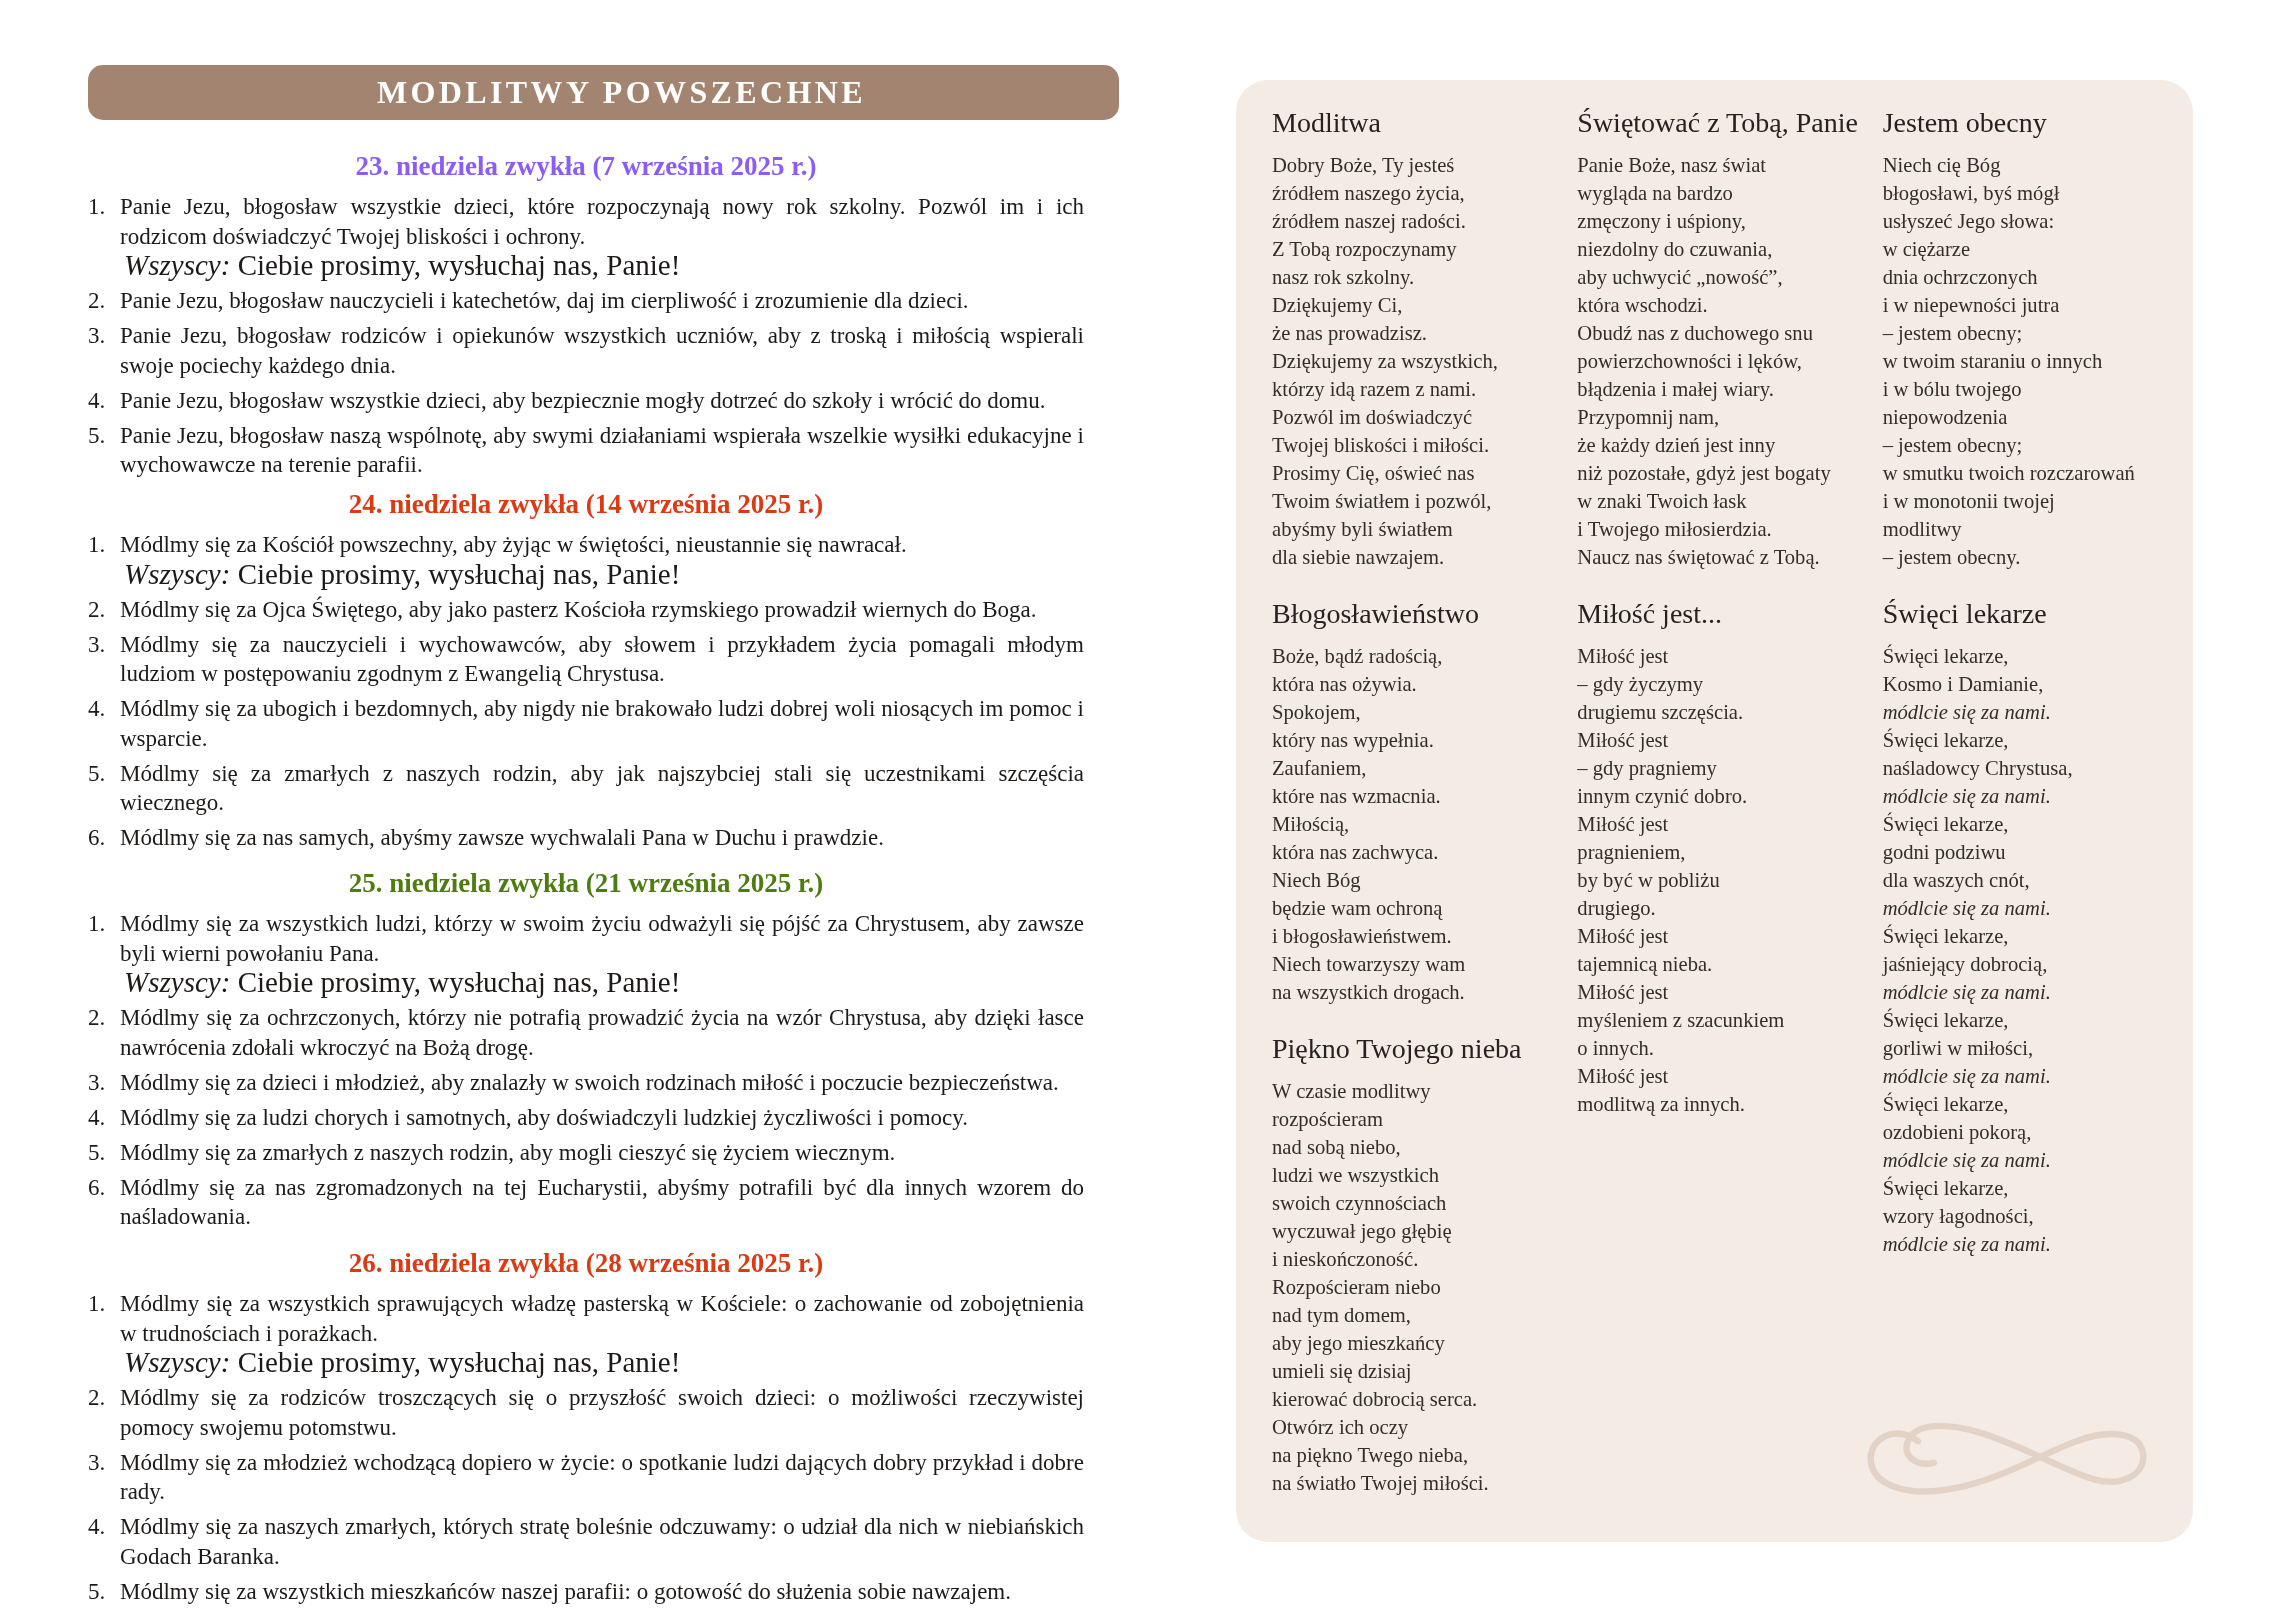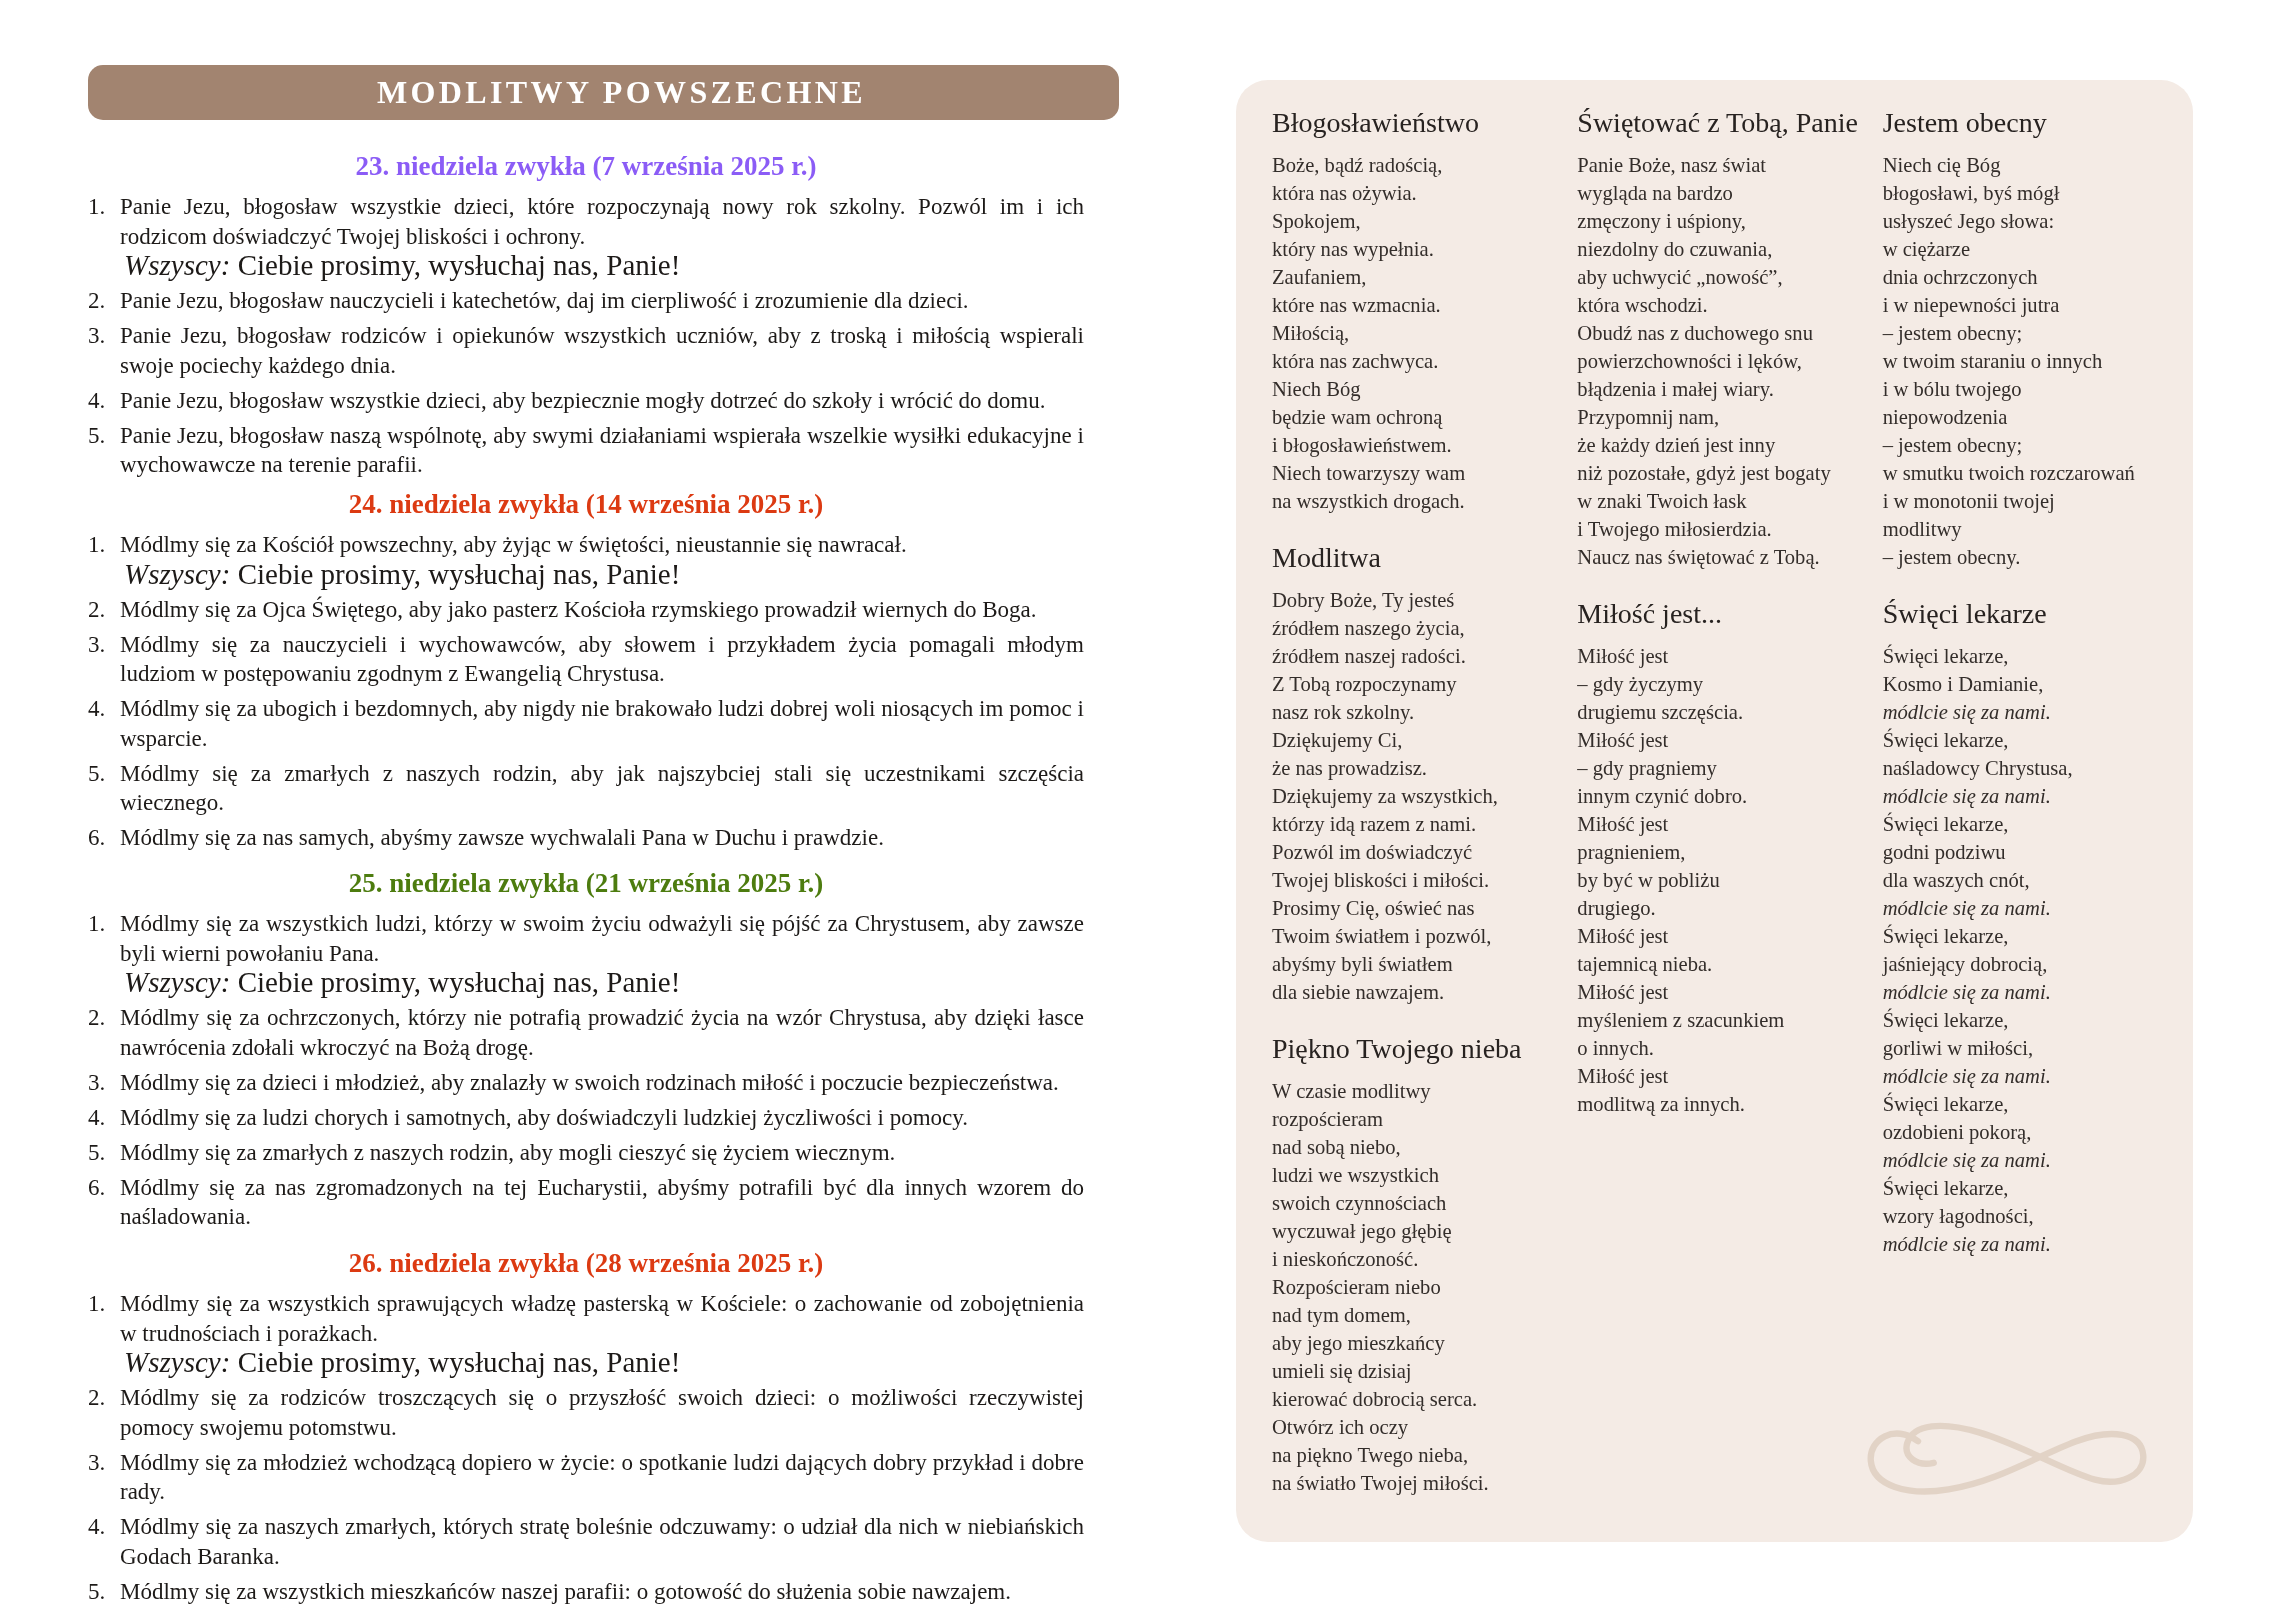--- a/index.html
+++ b/index.html
@@ -154,55 +154,55 @@
         <div class="item">
           <span class="num">5.</span>
           <div class="itext">Módlmy się za wszystkich mieszkańców naszej parafii: o gotowość do służenia sobie nawzajem.</div>
         </div>
       </div>
     </div>
 
   <div class="panel" style="background: rgb(244, 235, 229);">
     <div class="pcols">
         <div class="pcol">
-          <div class="pblock">
-            <div class="ptitle">Błogosławieństwo</div>
-            <div class="pline">Boże, bądź radością,</div>
-            <div class="pline">która nas ożywia.</div>
-            <div class="pline">Spokojem,</div>
-            <div class="pline">który nas wypełnia.</div>
-            <div class="pline">Zaufaniem,</div>
-            <div class="pline">które nas wzmacnia.</div>
-            <div class="pline">Miłością,</div>
-            <div class="pline">która nas zachwyca.</div>
-            <div class="pline">Niech Bóg</div>
-            <div class="pline">będzie wam ochroną</div>
-            <div class="pline">i błogosławieństwem.</div>
-            <div class="pline">Niech towarzyszy wam</div>
-            <div class="pline">na wszystkich drogach.</div>
-          </div>
           <div class="pblock">
             <div class="ptitle">Modlitwa</div>
             <div class="pline">Dobry Boże, Ty jesteś</div>
             <div class="pline">źródłem naszego życia,</div>
             <div class="pline">źródłem naszej radości.</div>
             <div class="pline">Z Tobą rozpoczynamy</div>
             <div class="pline">nasz rok szkolny.</div>
             <div class="pline">Dziękujemy Ci,</div>
             <div class="pline">że nas prowadzisz.</div>
             <div class="pline">Dziękujemy za wszystkich,</div>
             <div class="pline">którzy idą razem z nami.</div>
             <div class="pline">Pozwól im doświadczyć</div>
             <div class="pline">Twojej bliskości i miłości.</div>
             <div class="pline">Prosimy Cię, oświeć nas</div>
             <div class="pline">Twoim światłem i pozwól,</div>
             <div class="pline">abyśmy byli światłem</div>
             <div class="pline">dla siebie nawzajem.</div>
           </div>
           <div class="pblock">
+            <div class="ptitle">Błogosławieństwo</div>
+            <div class="pline">Boże, bądź radością,</div>
+            <div class="pline">która nas ożywia.</div>
+            <div class="pline">Spokojem,</div>
+            <div class="pline">który nas wypełnia.</div>
+            <div class="pline">Zaufaniem,</div>
+            <div class="pline">które nas wzmacnia.</div>
+            <div class="pline">Miłością,</div>
+            <div class="pline">która nas zachwyca.</div>
+            <div class="pline">Niech Bóg</div>
+            <div class="pline">będzie wam ochroną</div>
+            <div class="pline">i błogosławieństwem.</div>
+            <div class="pline">Niech towarzyszy wam</div>
+            <div class="pline">na wszystkich drogach.</div>
+          </div>
+          <div class="pblock">
             <div class="ptitle">Piękno Twojego nieba</div>
             <div class="pline">W czasie modlitwy</div>
             <div class="pline">rozpościeram</div>
             <div class="pline">nad sobą niebo,</div>
             <div class="pline">ludzi we wszystkich</div>
             <div class="pline">swoich czynnościach</div>
             <div class="pline">wyczuwał jego głębię</div>
             <div class="pline">i nieskończoność.</div>
             <div class="pline">Rozpościeram niebo</div>
             <div class="pline">nad tym domem,</div>

